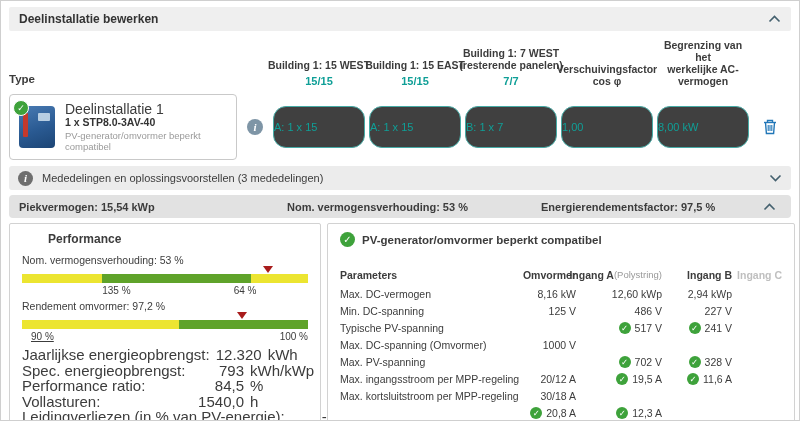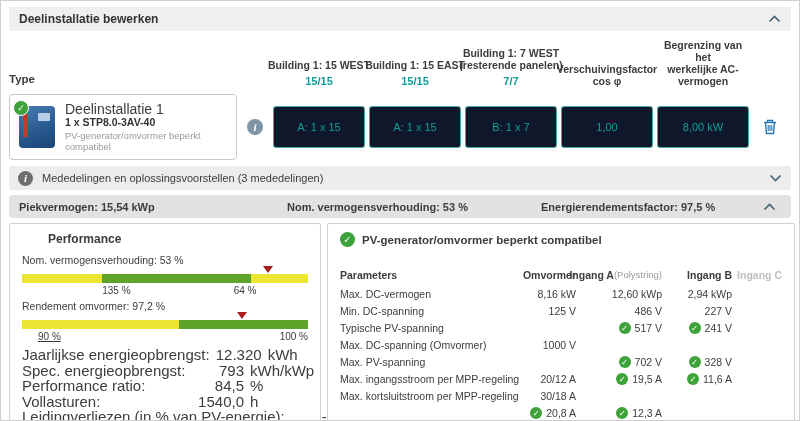--- a/index.html
+++ b/index.html
@@ -23,39 +23,39 @@
   .chk.big{width:15px;height:15px;font-size:10px;line-height:15px;}
   .chk-badge{position:absolute;left:-5px;top:-5px;width:14px;height:14px;border-radius:50%;background:#3ea23b;color:#fff;font-size:9px;line-height:14px;text-align:center;border:1px solid #fff;}
   .device-text{display:flex;flex-direction:column;line-height:13px;}
   .d-name{font-size:14px;color:#3c3c3c;}
   .d-model{font-size:10.5px;font-weight:bold;color:#333;}
   .d-status{font-size:9.5px;color:#9a9a9a;line-height:11px;margin-top:1px;max-width:160px;}
   .info-cell{display:flex;justify-content:center;}
   .info-icon{width:16px;height:16px;border-radius:50%;color:#fff;font-family:"Liberation Serif",serif;font-style:italic;font-weight:bold;font-size:11px;display:flex;align-items:center;justify-content:center;cursor:pointer;flex:none;}
   .info-icon.blue{background:#7e95a6;}
   .info-icon.gray{background:#6e6e6e;width:15px;height:15px;cursor:default;}
-  .str-box{height:40px;border:1px solid #46aba6;border-radius:3px;background:#0f172a;display:flex;align-items:center;justify-content:center;color:#0f9f97;font-size:11px;cursor:pointer;}
+  .str-box{height:40px;border:1px solid #46aba6;border-radius:13px;background:#404040;display:flex;align-items:center;color:#0f9f97;font-size:11px;cursor:pointer;}
   .trash-cell{display:flex;justify-content:center;cursor:pointer;}
   .messages-bar{margin-top:6px;height:24px;background:#ececec;border-radius:3px;display:flex;align-items:center;gap:9px;padding:0 9px;font-size:11px;cursor:pointer;}
   .chev-right{margin-left:auto;}
   .summary-bar{margin-top:5px;height:23px;background:#e2e2e2;border-radius:4px;display:grid;grid-template-columns:268px 254px 1fr 18px;align-items:center;padding:0 10px;font-size:11px;font-weight:bold;cursor:pointer;}
   .content{margin-top:5px;display:flex;gap:6px;align-items:stretch;}
   .panel{border:1px solid #d2d2d2;background:#fff;border-radius:2px;box-sizing:border-box;}
   .perf{width:312px;padding:8px 12px;flex:none;}
   .compat{flex:1;padding:8px 12px;}
   .p-title{font-weight:bold;font-size:12px;margin-bottom:8px;padding-left:26px;}
   .p-label{font-size:10.5px;margin-bottom:1px;}
   .bar{position:relative;display:flex;height:9px;margin-top:8px;}
   .seg{height:100%;}
   .seg.yellow{background:#ece531;}
   .seg.green{background:#5fa32a;}
   .marker{position:absolute;top:-8px;width:0;height:0;border-left:5px solid transparent;border-right:5px solid transparent;border-top:7px solid #a81c1c;transform:translateX(-50%);}
   .bar-ticks{position:relative;height:14px;font-size:10px;margin-bottom:3px;}
   .tick{position:absolute;top:2px;transform:translateX(-50%);white-space:nowrap;}
-  .tick.left0{left:16px;transform:none;text-decoration:underline;}
+  .tick.left0{left:9px;transform:none;text-decoration:underline;}
   .tick.right0{left:auto;right:0;transform:none;}
   .kv{display:grid;grid-template-columns:1fr 46px 58px;column-gap:6px;font-size:15px;height:15.5px;align-items:center;}
   .kv-l{white-space:nowrap;}
   .kv-v{text-align:right;}
   .c-head{display:flex;align-items:center;gap:7px;margin-bottom:8px;}
   .c-title{font-weight:bold;font-size:11.5px;}
   .trow{display:grid;grid-template-columns:170px 62px 82px 66px 46px;column-gap:4px;align-items:center;min-height:17px;font-size:10.5px;}
   .thead{align-items:end;margin-bottom:4px;min-height:26px;}
   .cl{white-space:nowrap;}
   .cn{display:flex;justify-content:flex-end;align-items:center;gap:4px;text-align:right;white-space:nowrap;}

